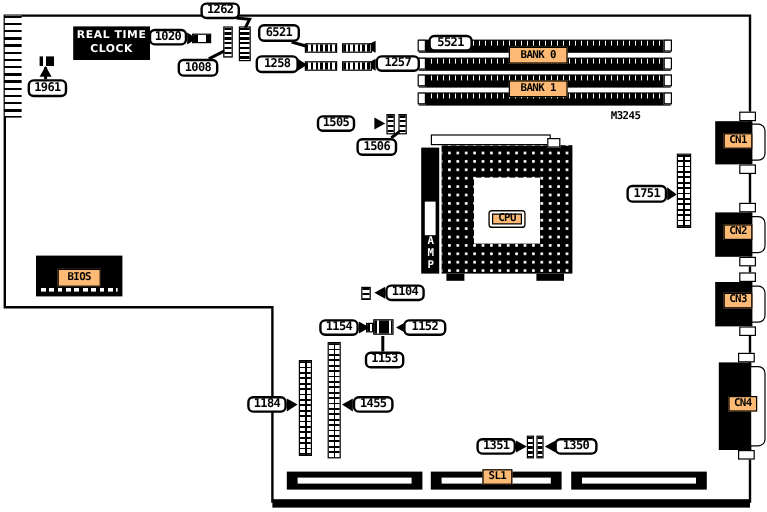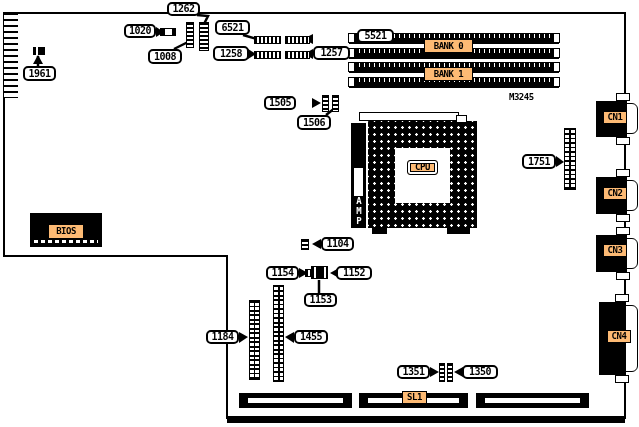--- a/index.html
+++ b/index.html
@@ -77,20 +77,24 @@
       <polygon points="239,332 239,343 248,337"></polygon>
       <polygon points="294,332 294,343 285,337"></polygon>
       <polygon points="430,367 430,377 439,372"></polygon>
       <polygon points="463,367 463,377 454,372"></polygon>
       <polygon points="33,64 43,64 38,55"></polygon>
     </g>
   </svg>
 
   <div class="comb" style="left:4px;top:13px;width:14px;height:85px;"></div>
 
+  <div class="rtc" style="left:61px;top:22px;width:64px;height:28px;">
+    <span>REAL TIME</span>
+    <span>CLOCK</span>
+  </div>
 
   <div class="vstripe" style="left:186px;top:22px;width:8px;height:26px;"></div>
   <div class="vstripe" style="left:199px;top:22px;width:10px;height:29px;"></div>
   <div class="abs z2" style="left:160px;top:28px;width:16px;height:8px;background:linear-gradient(to right,#000 0 4px,#fff 4px 11px,#000 11px 16px);border:1px solid #000;"></div>
   <div class="abs z2" style="left:33px;top:47px;width:12px;height:8px;background:linear-gradient(to right,#000 0 3px,#fff 3px 5px,#000 5px 12px);"></div>
   <div class="hpins" style="left:254px;top:36px;width:27px;height:8px;"></div>
   <div class="hpins" style="left:285px;top:36px;width:25px;height:8px;"></div>
   <div class="hpins" style="left:254px;top:51px;width:27px;height:8px;"></div>
   <div class="hpins" style="left:285px;top:51px;width:25px;height:8px;"></div>
 
@@ -106,21 +110,21 @@
   <div class="vstripe" style="left:322px;top:95px;width:7px;height:17px;"></div>
   <div class="vstripe" style="left:332px;top:95px;width:7px;height:17px;"></div>
 
   <div class="lever" style="left:359px;top:112px;width:100px;height:9px;z-index:3;"></div>
   <div class="lever" style="left:456px;top:115px;width:11px;height:8px;z-index:3;"></div>
   <div class="blackbox" style="left:351px;top:123px;width:15px;height:105px;z-index:3;"></div>
   <div class="whitebox" style="left:354px;top:168px;width:9px;height:28px;z-index:4;"></div>
   <div class="amp-text" style="left:354px;top:196px;height:32px;">AMP</div>
   <div class="socket" style="left:368px;top:121px;width:109px;height:107px;"></div>
   <div class="whitebox" style="left:395px;top:148px;width:55px;height:55px;"></div>
-  <div class="tag" style="left:407px;top:160px;width:31px;height:15px;border-radius:3px;box-shadow:inset 0 0 0 2px #fff,inset 0 0 0 3px #000;">CPU</div>
+  <div class="tag" style="left:407px;top:175px;width:31px;height:15px;border-radius:3px;box-shadow:inset 0 0 0 2px #fff,inset 0 0 0 3px #000;">CPU</div>
   <div class="blackbox" style="left:372px;top:228px;width:15px;height:6px;"></div>
   <div class="blackbox" style="left:447px;top:228px;width:23px;height:6px;"></div>
 
   <div class="ladder" style="left:564px;top:128px;width:12px;height:62px;"></div>
 
   <div class="tab" style="left:616px;top:93px;width:14px;height:8px;"></div>
   <div class="dsub" style="left:624px;top:103px;width:14px;height:31px;"></div>
   <div class="blackbox" style="left:596px;top:101px;width:31px;height:36px;z-index:3;"></div>
   <div class="tab" style="left:616px;top:137px;width:14px;height:8px;"></div>
   <div class="tag" style="left:603px;top:111px;width:24px;height:13px;">CN1</div>

